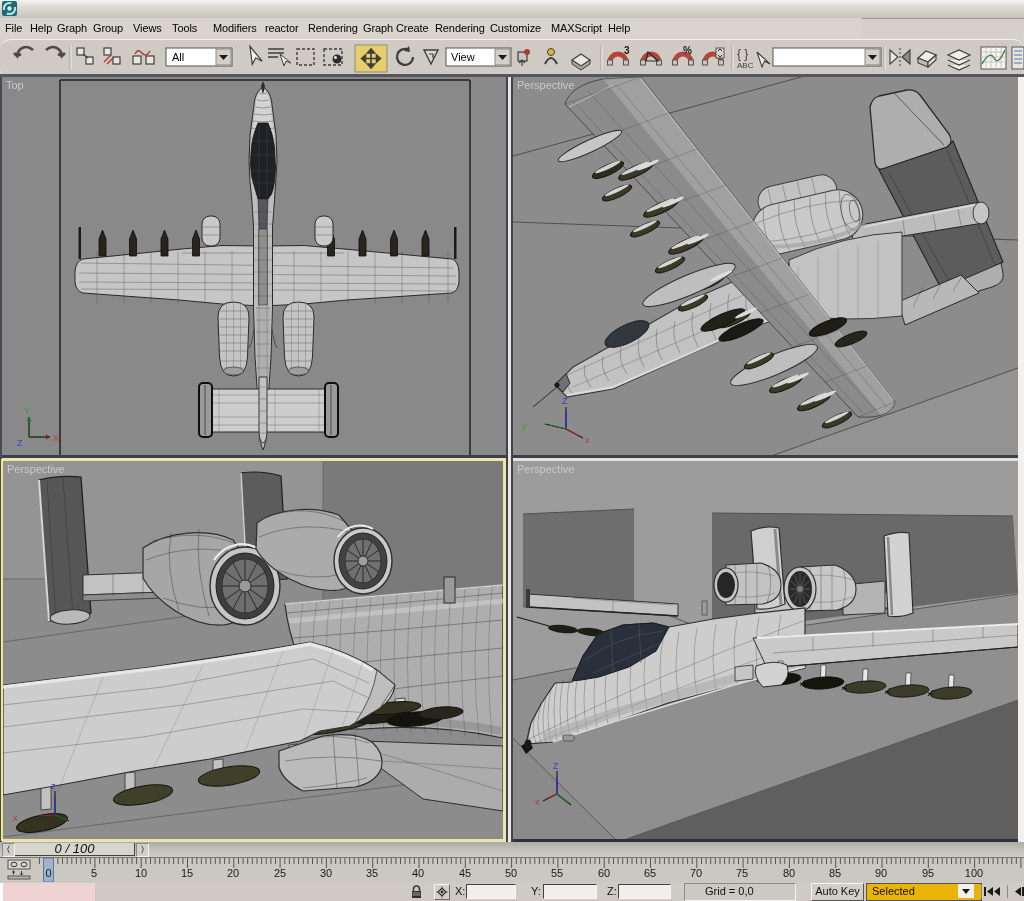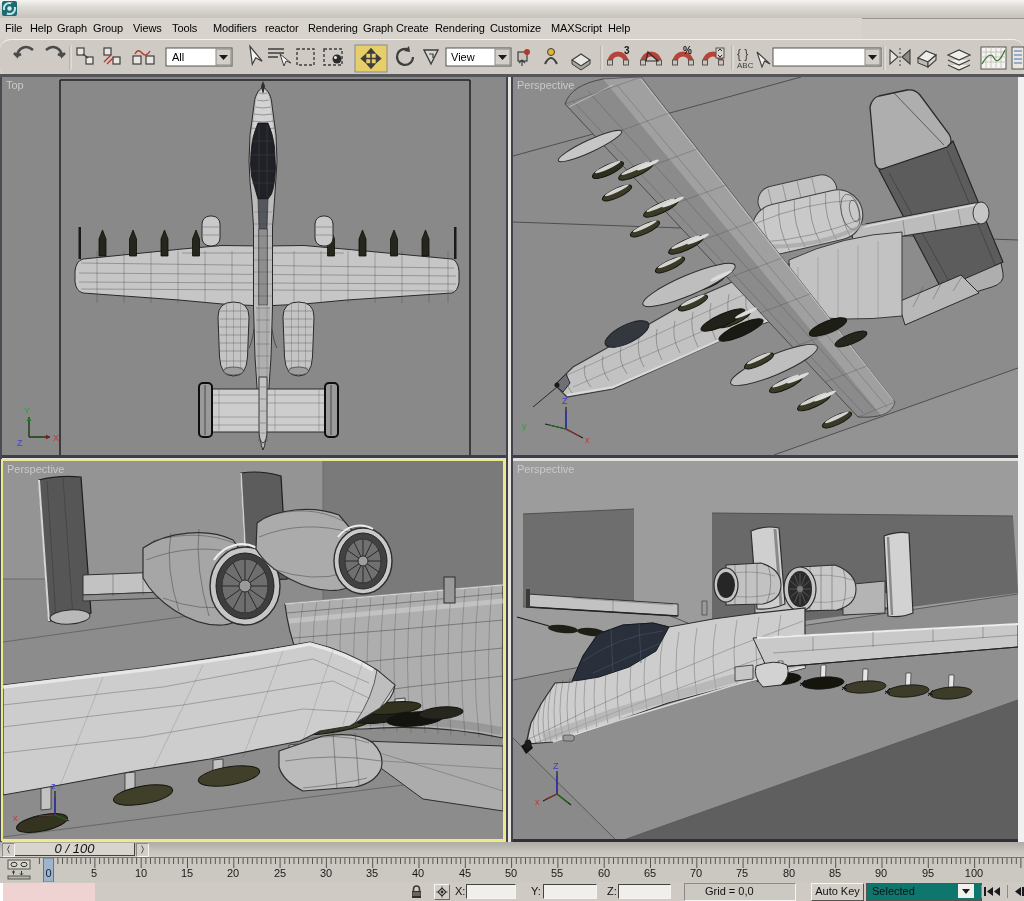--- a/index.html
+++ b/index.html
@@ -495,21 +495,21 @@
       </svg>
 </div>
 <span class="abs" style="left:455px;top:3px;font-size:11px;color:#111;">X:</span>
 <div class="abs" style="left:466px;top:2px;width:48px;height:13px;background:#F0EFEC;border:1px solid #44443F;border-right-color:#F5F4F2;border-bottom-color:#F5F4F2;"></div>
 <span class="abs" style="left:531px;top:3px;font-size:11px;color:#111;">Y:</span>
 <div class="abs" style="left:543px;top:2px;width:52px;height:13px;background:#F0EFEC;border:1px solid #44443F;border-right-color:#F5F4F2;border-bottom-color:#F5F4F2;"></div>
 <span class="abs" style="left:607px;top:3px;font-size:11px;color:#111;">Z:</span>
 <div class="abs" style="left:618px;top:2px;width:51px;height:13px;background:#F0EFEC;border:1px solid #44443F;border-right-color:#F5F4F2;border-bottom-color:#F5F4F2;"></div>
 <div class="abs" style="left:684px;top:1px;width:90px;height:16px;background:#CCC9C2;border:1px solid #8B8985;border-right-color:#F5F4F2;border-bottom-color:#F5F4F2;font-size:11px;line-height:15px;color:#111;padding-left:20px;">Grid = 0,0</div>
 <div class="abs" style="left:811px;top:1px;width:51px;height:16px;background:#D3CFC8;border:1px solid #F5F4F2;border-right-color:#55544F;border-bottom-color:#55544F;font-size:11px;line-height:15px;color:#111;text-align:center;">Auto Key</div>
-<div class="abs" style="left:866px;top:1px;width:109px;height:16px;background:#0f766e;border:1px solid #55544F;font-size:11px;line-height:15px;color:#111;padding-left:5px;">Selected</div>
+<div class="abs" style="left:866px;top:1px;width:109px;height:16px;background:#eab308;border:1px solid #55544F;font-size:11px;line-height:15px;color:#111;padding-left:5px;">Selected</div>
 <div class="abs" style="left:958px;top:2px;width:16px;height:14px;background:#F2F1EE;">
 <svg width="16" height="14">
         <path d="M4 5 L12 5 L8 10 Z" fill="#1A1A1A"></path>
       </svg>
 </div>
 <svg class="abs" style="left:981px;top:3px" width="43" height="13">
 <rect x="0" y="0" width="1" height="13" fill="#8B8985"></rect>
 <rect x="3" y="2" width="2" height="9" fill="#1A1A1A"></rect>
 <path d="M12 2 L6 6.5 L12 11 Z" fill="#1A1A1A"></path>
 <path d="M19 2 L13 6.5 L19 11 Z" fill="#1A1A1A"></path>

